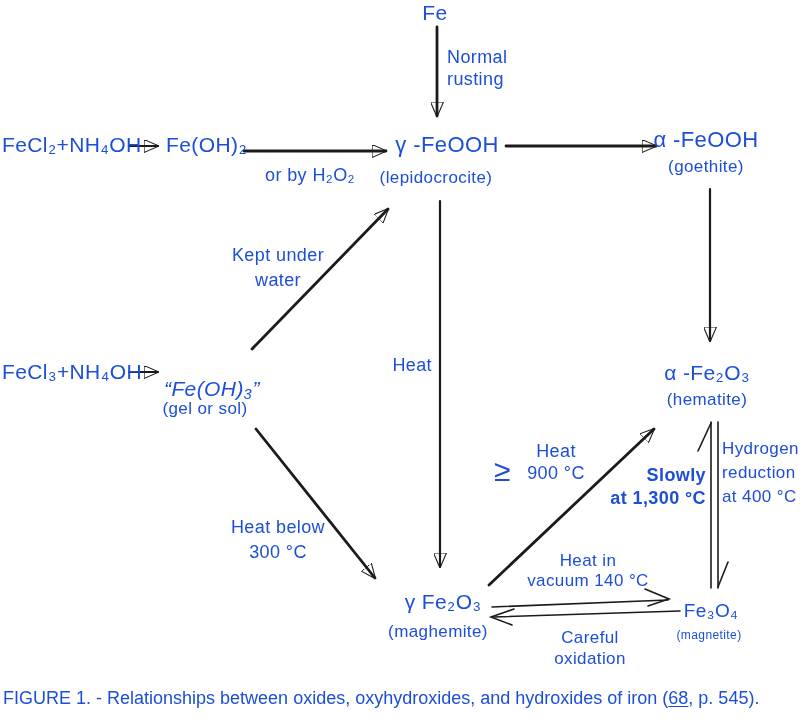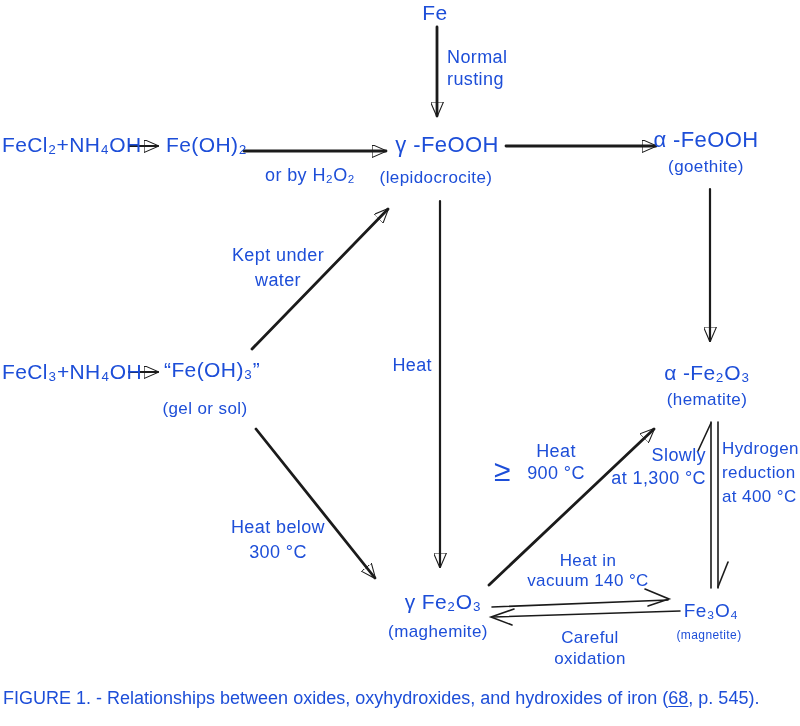--- a/index.html
+++ b/index.html
@@ -58,21 +58,21 @@
   </svg>
 
   <div class="lbl c node" style="left:435px;top:1px;">Fe</div>
   <div class="lbl node" style="left:2px;top:133px;">FeCl₂+NH₄OH</div>
   <div class="lbl node" style="left:166px;top:133px;">Fe(OH)₂</div>
   <div class="lbl c node-lg" style="left:447px;top:132px;">γ -FeOOH</div>
   <div class="lbl c sub" style="left:436px;top:168px;">(lepidocrocite)</div>
   <div class="lbl c node-lg" style="left:706px;top:127px;">α -FeOOH</div>
   <div class="lbl c sub" style="left:706px;top:157px;">(goethite)</div>
   <div class="lbl node" style="left:2px;top:360px;">FeCl₃+NH₄OH</div>
-  <div class="lbl node" style="left:164px;top:358px;">“Fe(OH)₃”</div>
+  <div class="lbl node" style="left:164px;top:377px;font-style:italic;">“Fe(OH)₃”</div>
   <div class="lbl c sub" style="left:205px;top:399px;">(gel or sol)</div>
   <div class="lbl c node" style="left:707px;top:361px;">α -Fe₂O₃</div>
   <div class="lbl c sub" style="left:707px;top:390px;">(hematite)</div>
   <div class="lbl c node" style="left:443px;top:590px;">γ Fe₂O₃</div>
   <div class="lbl c sub" style="left:438px;top:622px;">(maghemite)</div>
   <div class="lbl c" style="left:711px;top:600px;font-size:19px;">Fe₃O₄</div>
   <div class="lbl c" style="left:709px;top:628px;font-size:12px;">(magnetite)</div>
 
   <div class="lbl c edge" style="left:310px;top:165px;">or by H₂O₂</div>
   <div class="lbl edge" style="left:447px;top:46px;line-height:22px;">
@@ -86,21 +86,21 @@
   <div class="lbl r edge" style="left:432px;top:355px;">Heat</div>
   <div class="lbl c edge" style="left:278px;top:515px;line-height:25px;">
     <span class="ln">Heat below</span>
     <span class="ln">300 °C</span>
   </div>
   <div class="lbl geq" style="left:494px;top:456px;">≥</div>
   <div class="lbl c edge" style="left:556px;top:440px;line-height:22px;">
     <span class="ln">Heat</span>
     <span class="ln">900 °C</span>
   </div>
-  <div class="lbl r edge" style="left:706px;top:444px;line-height:23px;">
+  <div class="lbl r edge" style="left:706px;top:464px;line-height:23px;font-weight:bold;">
     <span class="ln">Slowly</span>
     <span class="ln">at 1,300 °C</span>
   </div>
   <div class="lbl edge-sm" style="left:722px;top:437px;line-height:24px;">
     <span class="ln">Hydrogen</span>
     <span class="ln">reduction</span>
     <span class="ln">at 400 °C</span>
   </div>
   <div class="lbl c edge-sm" style="left:588px;top:551px;line-height:20px;">
     <span class="ln">Heat in</span>

